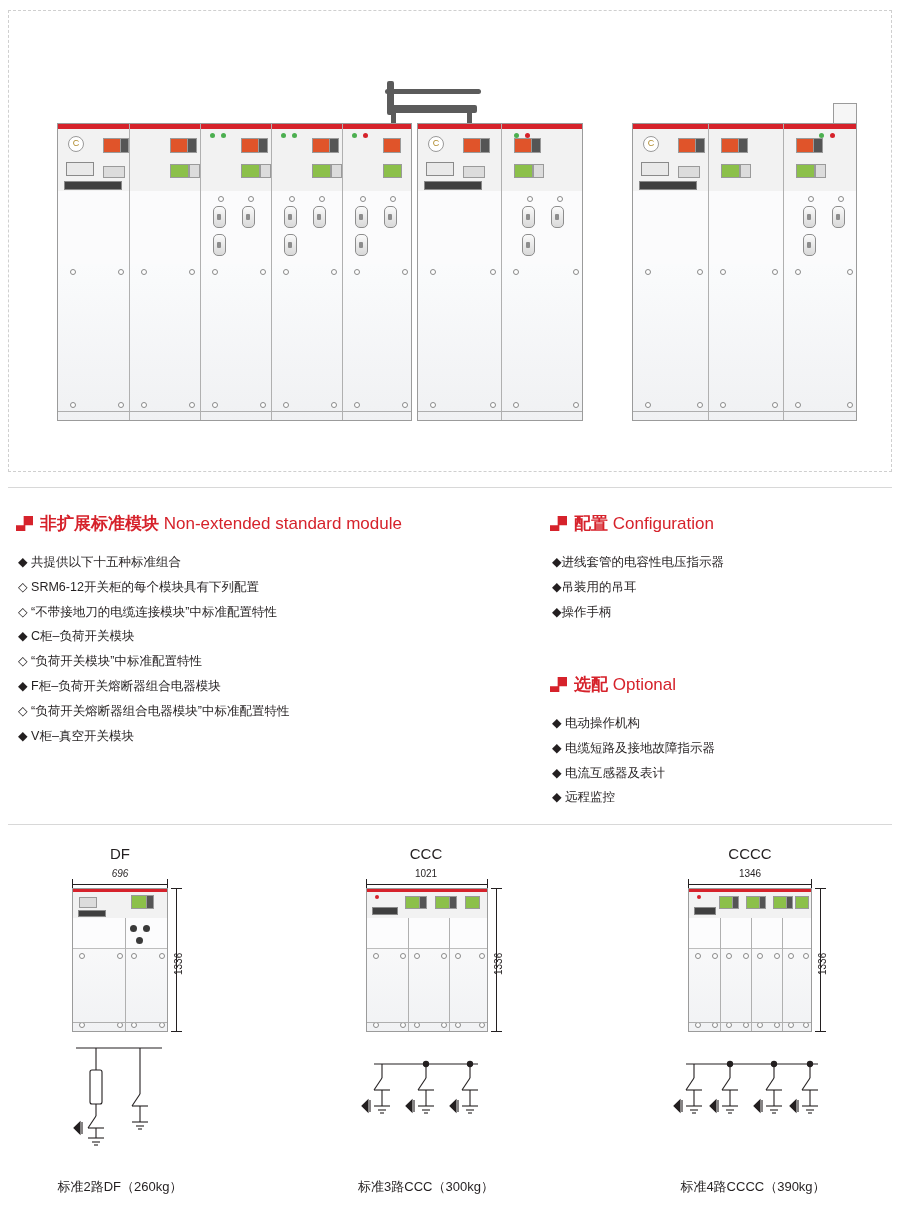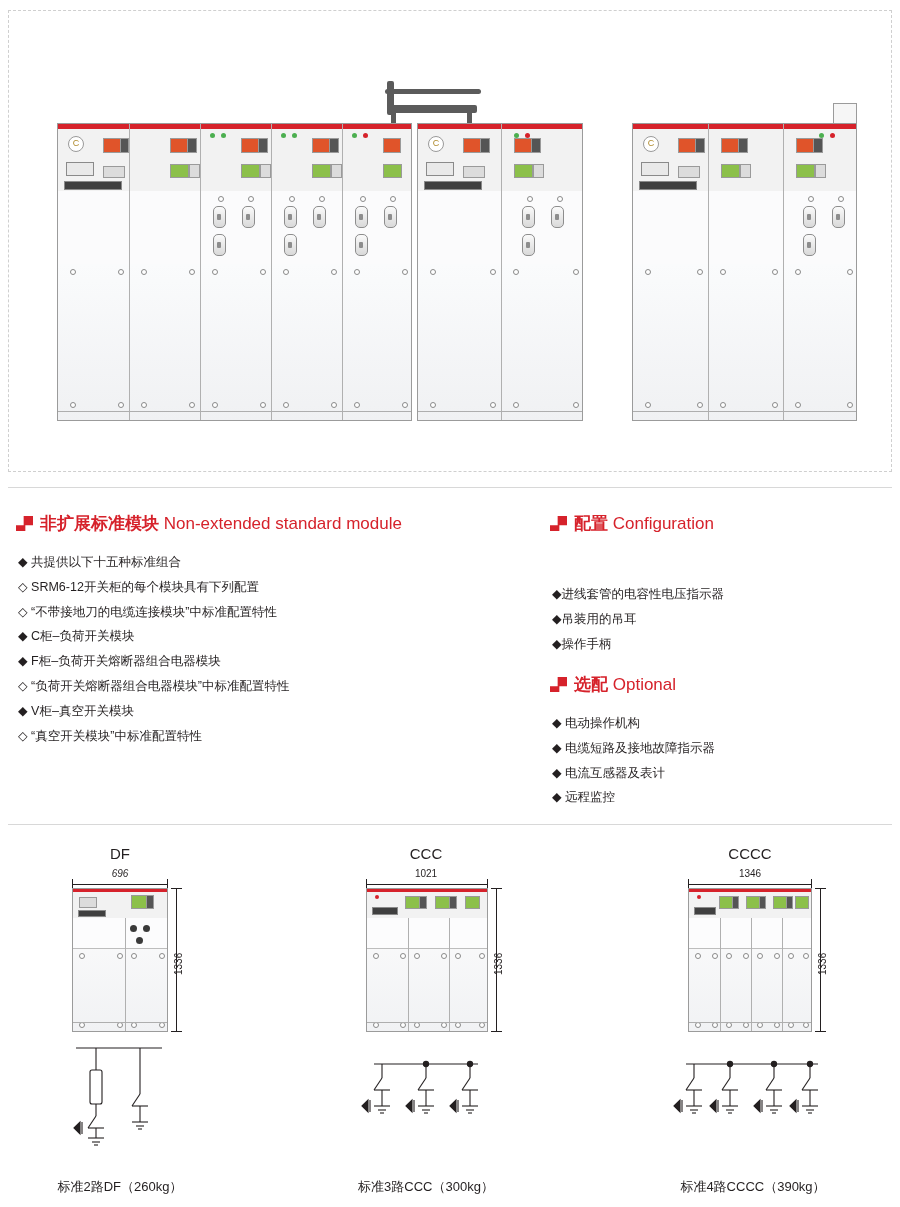--- a/index.html
+++ b/index.html
@@ -300,30 +300,30 @@
   <div class="divider" style="top:487px;width:884px;"></div>
 
   <div class="sec-title" style="left:16px;top:512px;">
     <span class="flag"></span><span class="cn">非扩展标准模块</span> <span>Non-extended standard module</span>
   </div>
   <div class="bullets" style="left:18px;top:550px;width:520px;">
     <div>◆ 共提供以下十五种标准组合</div>
     <div>◇ SRM6-12开关柜的每个模块具有下列配置</div>
     <div>◇ “不带接地刀的电缆连接模块”中标准配置特性</div>
     <div>◆ C柜–负荷开关模块</div>
+    <div>◇ “负荷开关模块”中标准配置特性</div>
     <div>◆ F柜–负荷开关熔断器组合电器模块</div>
     <div>◇ “负荷开关熔断器组合电器模块”中标准配置特性</div>
     <div>◆ V柜–真空开关模块</div>
-    <div>◇ “真空开关模块”中标准配置特性</div>
   </div>
 
   <div class="sec-title" style="left:550px;top:512px;">
     <span class="flag"></span><span class="cn">配置</span> <span>Configuration</span>
   </div>
-  <div class="bullets" style="left:552px;top:550px;width:340px;margin-top:32px;">
+  <div class="bullets" style="left:552px;top:550px;width:340px;">
     <div>◆进线套管的电容性电压指示器</div>
     <div>◆吊装用的吊耳</div>
     <div>◆操作手柄</div>
   </div>
 
   <div class="sec-title" style="left:550px;top:673px;">
     <span class="flag"></span><span class="cn">选配</span> <span>Optional</span>
   </div>
   <div class="bullets" style="left:552px;top:711px;width:340px;">
     <div>◆ 电动操作机构</div>

